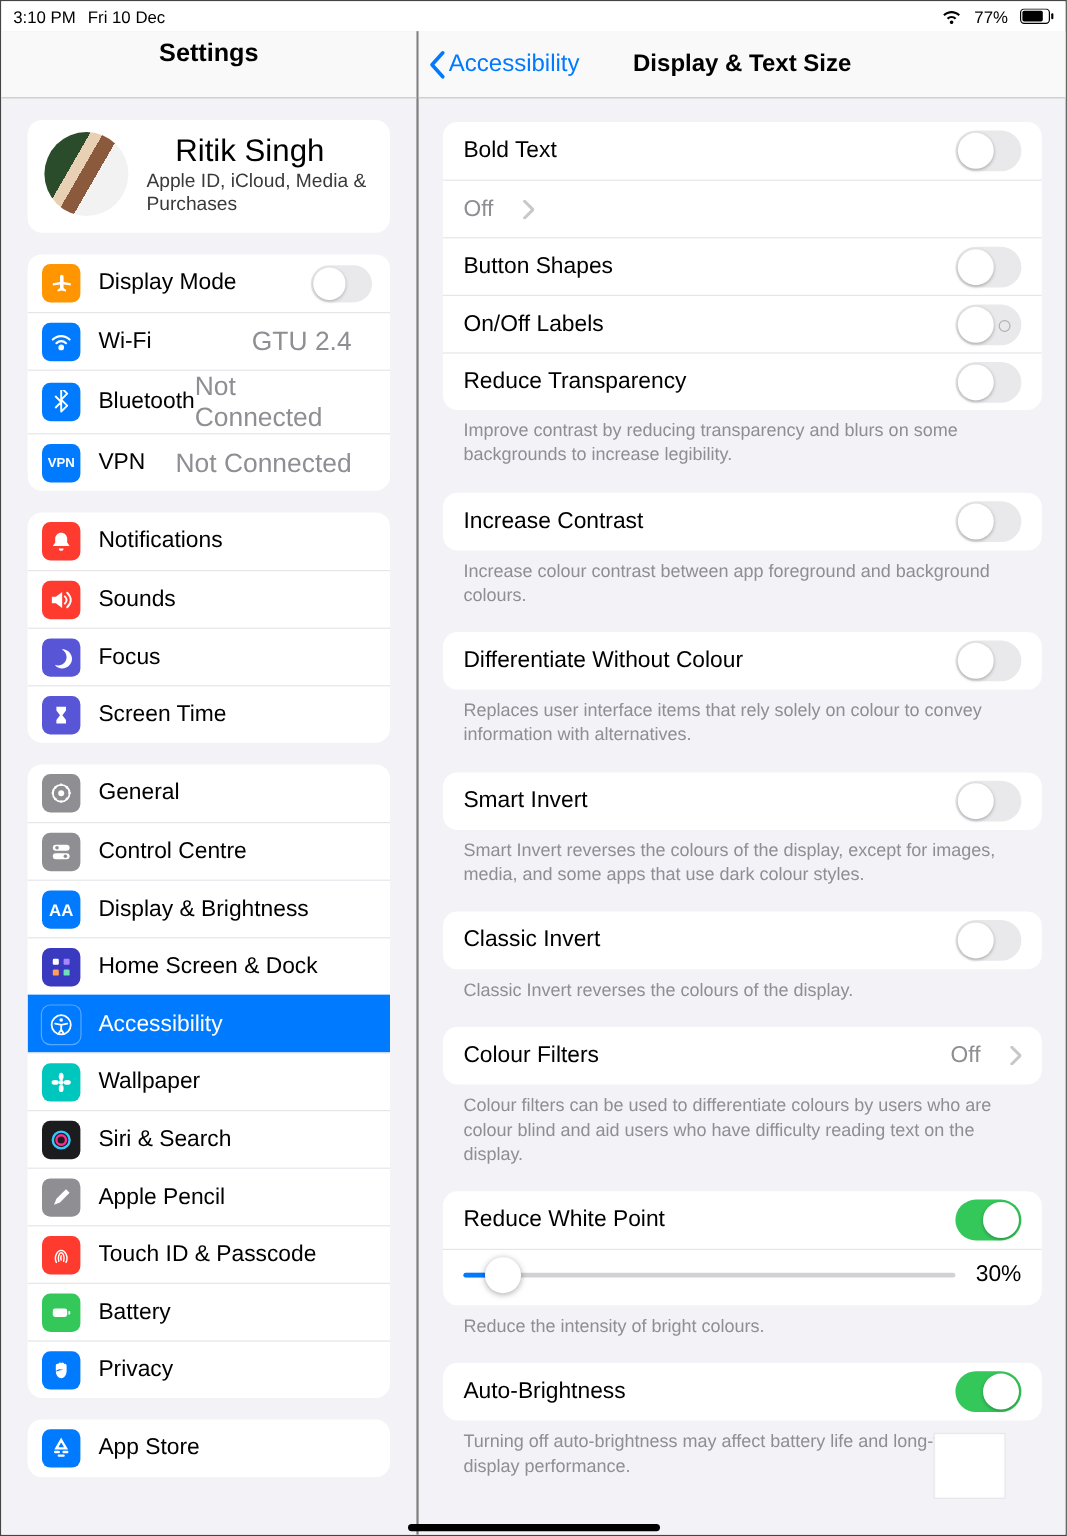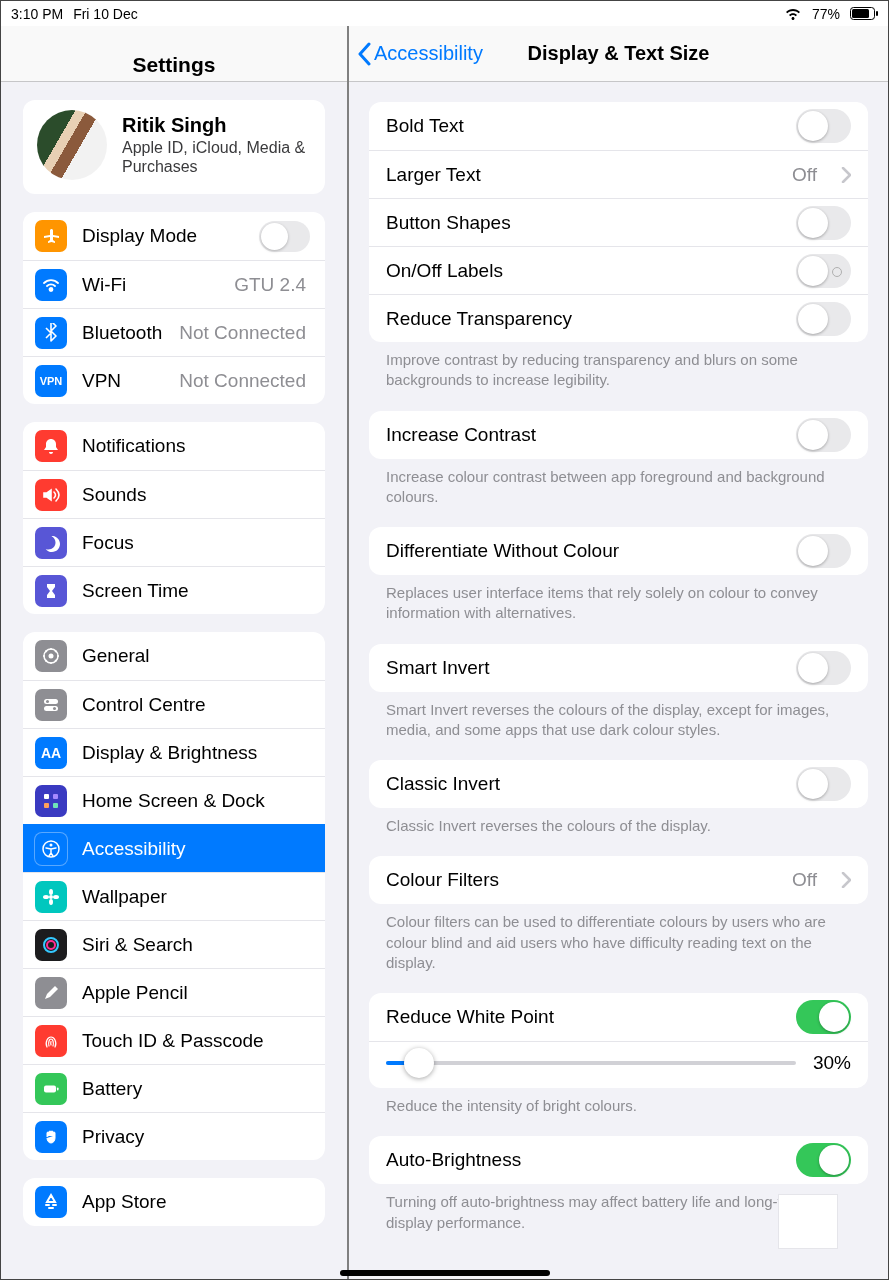--- a/index.html
+++ b/index.html
@@ -1,33 +1,33 @@
 <!DOCTYPE html>
 <html><head>
 <meta charset="utf-8">
 <style>
 * { margin:0; padding:0; box-sizing:border-box; }
 body { font-family:-apple-system,"Helvetica Neue",Arial,sans-serif; background:#f2f2f7; color:#000; width:889px; height:1280px; margin:0 auto; position:relative; border:1px solid #444; overflow:hidden;}
 .status-bar { height:25px; display:flex; justify-content:space-between; align-items:center; padding:0 10px; font-size:14px; font-weight:500; background:#fff; }
 .status-left, .status-right { display:flex; gap:10px; align-items:center;}
 .split { display:flex; height:calc(100% - 25px); }
 .sidebar { width:348px; border-right:2px solid #808080; background:#f2f2f7; overflow:hidden; display:flex; flex-direction:column;}
-.sidebar-header { height:56px; display:flex; align-items:flex-end; justify-content:center; padding-bottom:4px; border-bottom:1px solid #c6c6c8; background:#f9f9f9; font-size:21px; font-weight:700;}
+.sidebar-header { height:56px; display:flex; align-items:flex-end; justify-content:center; padding-bottom:24px; border-bottom:1px solid #c6c6c8; background:#f9f9f9; font-size:21px; font-weight:700;}
 .sidebar-scroll { overflow-y:auto; padding:0 22px 0; flex:1; scrollbar-width:none; }
 .sidebar-scroll::-webkit-scrollbar{display:none;}
 .card { background:#fff; border-radius:12px; margin-top:18px; overflow:hidden;}
 .user-card { display:flex; align-items:center; padding:10px 14px 14px;}
 .avatar { width:70px; height:70px; border-radius:50%; background:linear-gradient(120deg,#2b4c2b 35%,#e8d0b4 35% 45%,#8b5a3c 45% 58%,#f2f2f2 58%); flex-shrink:0; margin-right:15px;}
-.user-name { font-size:20px; font-weight:700; margin-bottom:2px;}
+.user-name { font-size:26px; font-weight:400; margin-bottom:2px;margin-left:24px;}
 .user-sub { font-size:16px; color:#3a3a3c; line-height:1.15;}
 .row { display:flex; align-items:center; min-height:48px; padding:0 15px 0 12px; border-top:1px solid #e5e5ea;}
 .card .row:first-child { border-top:none;}
 .row .icon { width:32px; height:32px; border-radius:7px; display:flex; align-items:center; justify-content:center; margin-right:15px; flex-shrink:0;}
 .row .label { font-size:19px; flex:1; white-space:nowrap;}
-.row .detail { font-size:19px; color:#8e8e93; margin-right:4px;}
+.row .detail { font-size:22px; color:#8e8e93; margin-right:17px;}
 .row.selected { background:#007aff; color:#fff; border-top-color:#007aff;}
 .row.selected .icon { box-shadow:0 0 0 1px rgba(255,255,255,.35);}
 .toggle-sm { width:51px; height:31px; border-radius:16px; background:#e9e9eb; position:relative; flex-shrink:0;}
 .toggle-sm::after{content:"";position:absolute;left:2px;top:2px;width:27px;height:27px;border-radius:50%;background:#fff;box-shadow:0 1px 3px rgba(0,0,0,.25);}
 .main { flex:1; background:#f2f2f7; display:flex; flex-direction:column;}
 .main-header { height:56px; position:relative; display:flex; align-items:center; justify-content:center; border-bottom:1px solid #c6c6c8; background:#f9f9f9; }
 .back { position:absolute; left:8px; display:flex; align-items:center; color:#007aff; font-size:20px; font-weight:400;}
 .back svg { margin-right:3px;}
 .main-title { font-size:20px; font-weight:700;}
 .main-scroll { flex:1; overflow-y:auto; padding:0 20px 20px; scrollbar-width:none;}
@@ -292,21 +292,20 @@
       <div class="main-title">Display &amp; Text Size</div>
     </div>
     <div class="main-scroll">
 
       <div class="setting-card">
         <div class="srow">
             <div class="slabel">Bold Text</div>
             <div class="toggle"></div>
           </div>
         <div class="srow">
-            <div class="slabel">Larger Text</div>
             <div class="sdetail">Off</div>
             <span class="chevron">
               <svg width="10" height="16" viewBox="0 0 10 16">
                 <path d="M2 1l7 7-7 7" fill="none" stroke="#c7c7cc" stroke-width="2.5" stroke-linecap="round" stroke-linejoin="round"></path>
               </svg>
             </span>
           </div>
         <div class="srow">
             <div class="slabel">Button Shapes</div>
             <div class="toggle"></div>

